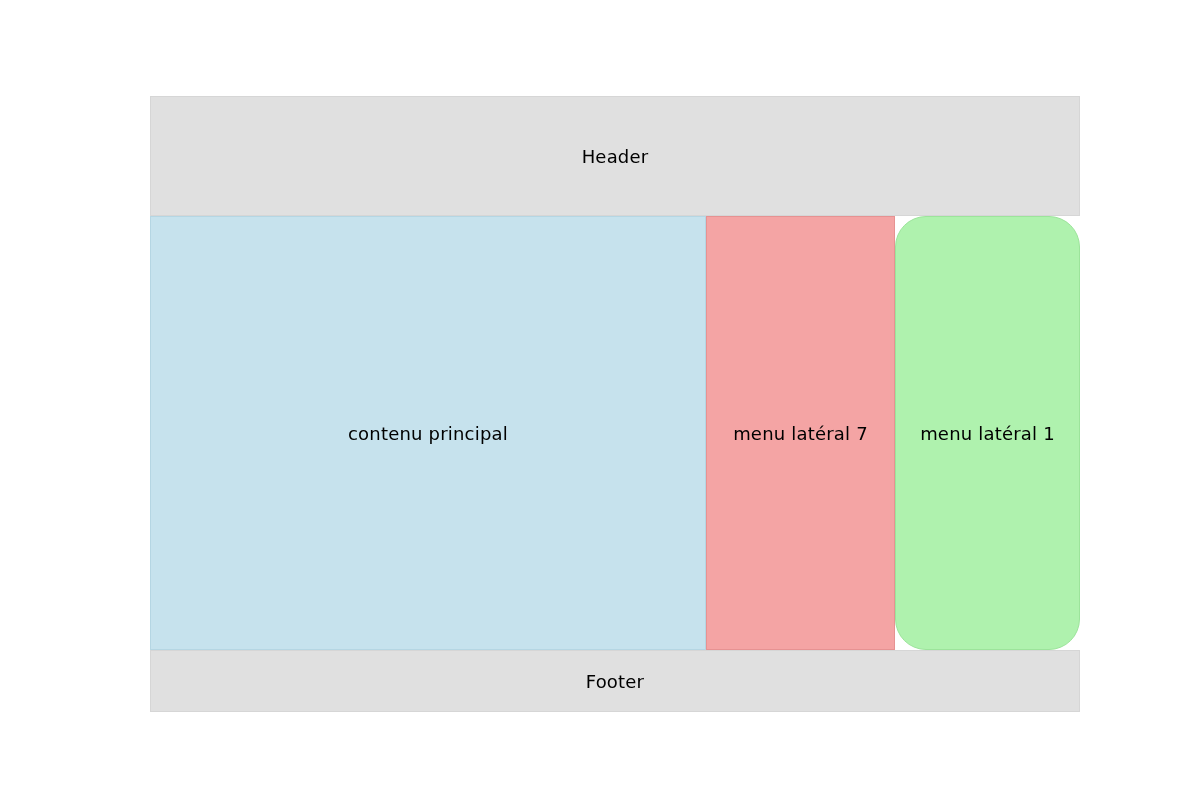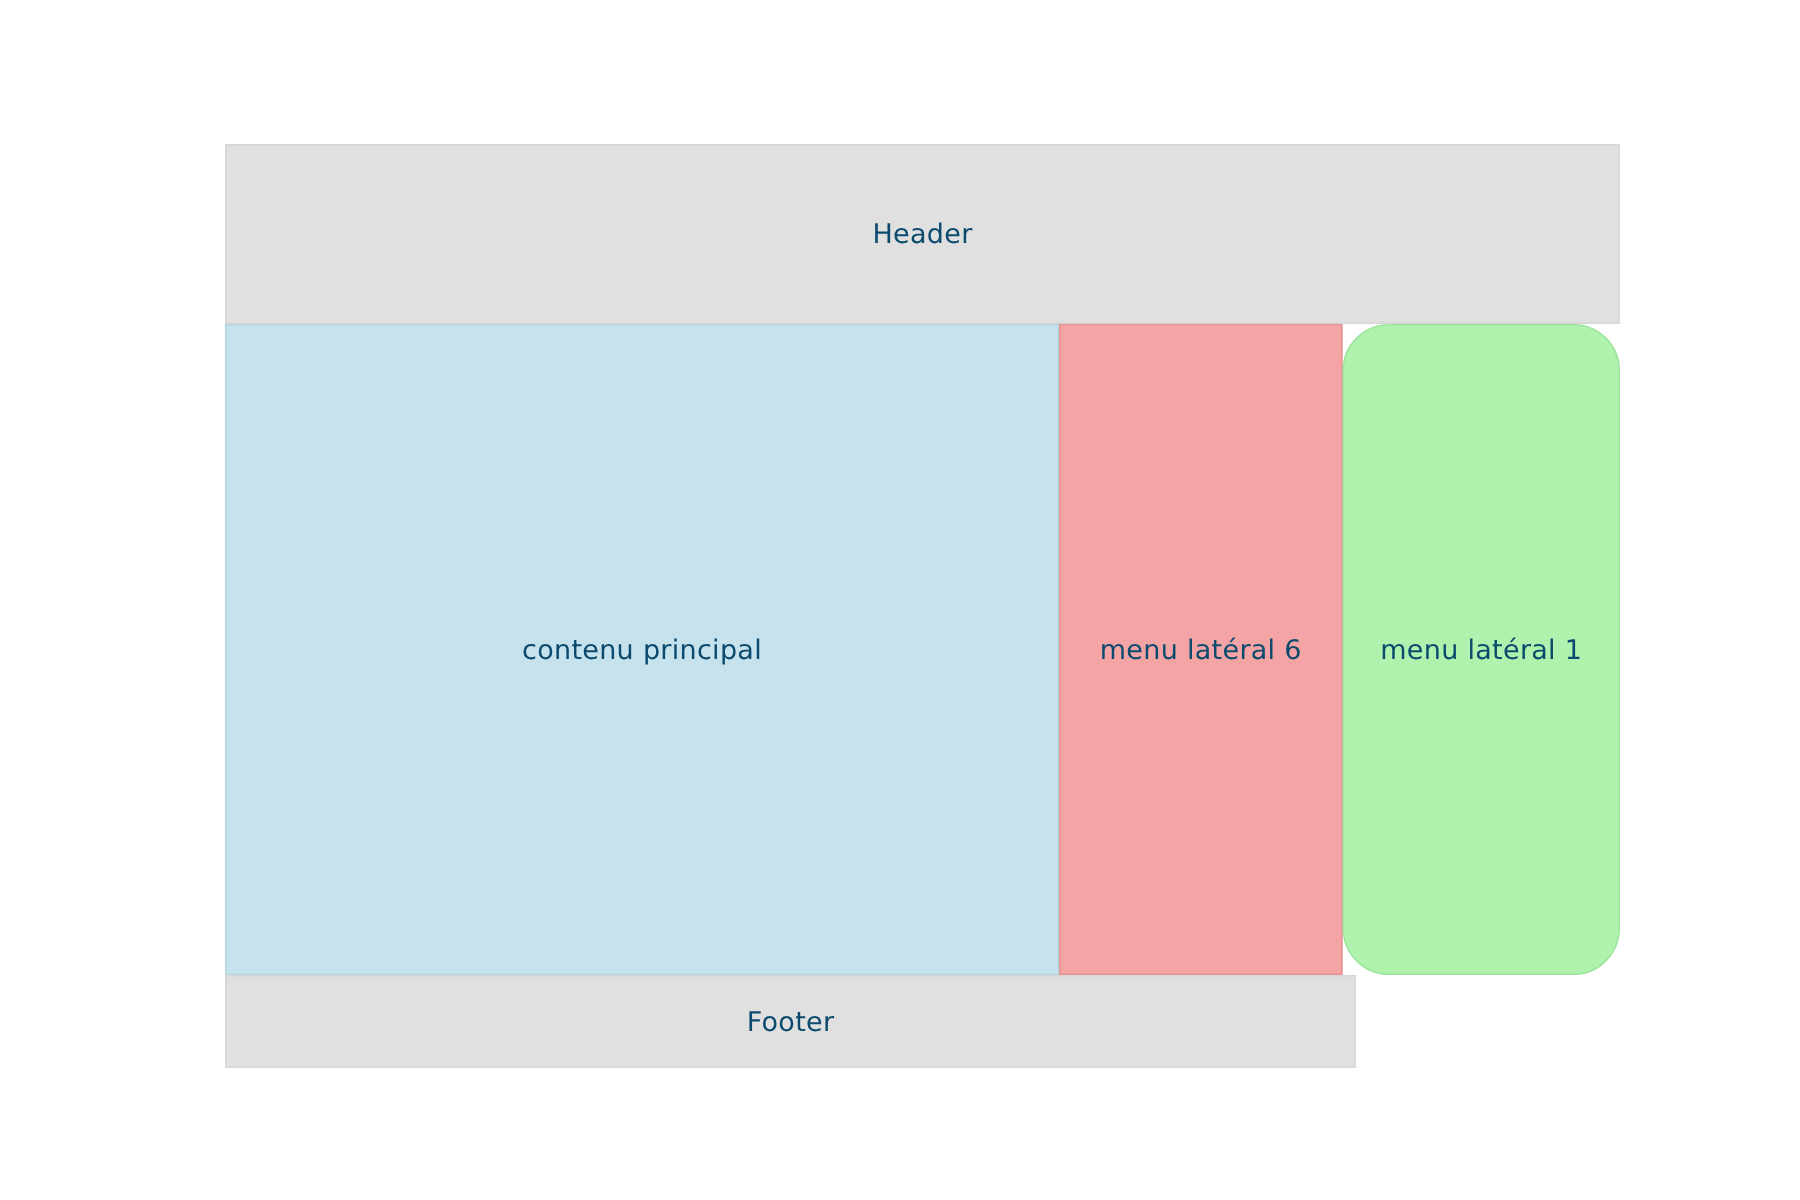--- a/index.html
+++ b/index.html
@@ -17,21 +17,21 @@
     top: 96px;
     width: 930px;
     height: 616px;
   }
   .block {
     box-sizing: border-box;
     display: flex;
     align-items: center;
     justify-content: center;
     font-size: 18px;
-    color: #0c4a6e;
+    color: #000000;
     letter-spacing: 0.2px;
   }
   .site-header {
     width: 930px;
     height: 120px;
     background: #e0e0e0;
     border: 1px solid #d6d6d6;
   }
   .main-row {
     display: flex;
@@ -51,21 +51,21 @@
     background: #f4a4a4;
     border: 1px solid #e69292;
   }
   .sidebar-1 {
     width: 185px;
     height: 434px;
     background: #aff2ae;
     border: 1px solid #9ce49b;
   }
   .site-footer {
-    width: 754px;
+    width: 930px;
     height: 62px;
     background: #e0e0e0;
     border: 1px solid #d6d6d6;
   }
 </style>
 </head>
 <body>
 
 <div class="page-container">
 
@@ -73,21 +73,21 @@
     <span>Header</span>
   </header>
 
   <div class="main-row">
 
     <main class="block main-content" style="background-color: rgb(198, 226, 237);">
       <span>contenu principal</span>
     </main>
 
     <aside class="block sidebar-2" style="background-color: rgb(244, 164, 164);">
-      <span>menu latéral 6</span>
+      <span>menu latéral 7</span>
     </aside>
 
     <aside class="block sidebar-1" style="background-color: rgb(175, 242, 174); border-radius: 31px;">
       <span>menu latéral 1</span>
     </aside>
 
   </div>
 
   <footer class="block site-footer" style="background-color: rgb(224, 224, 224);">
     <span>Footer</span>

